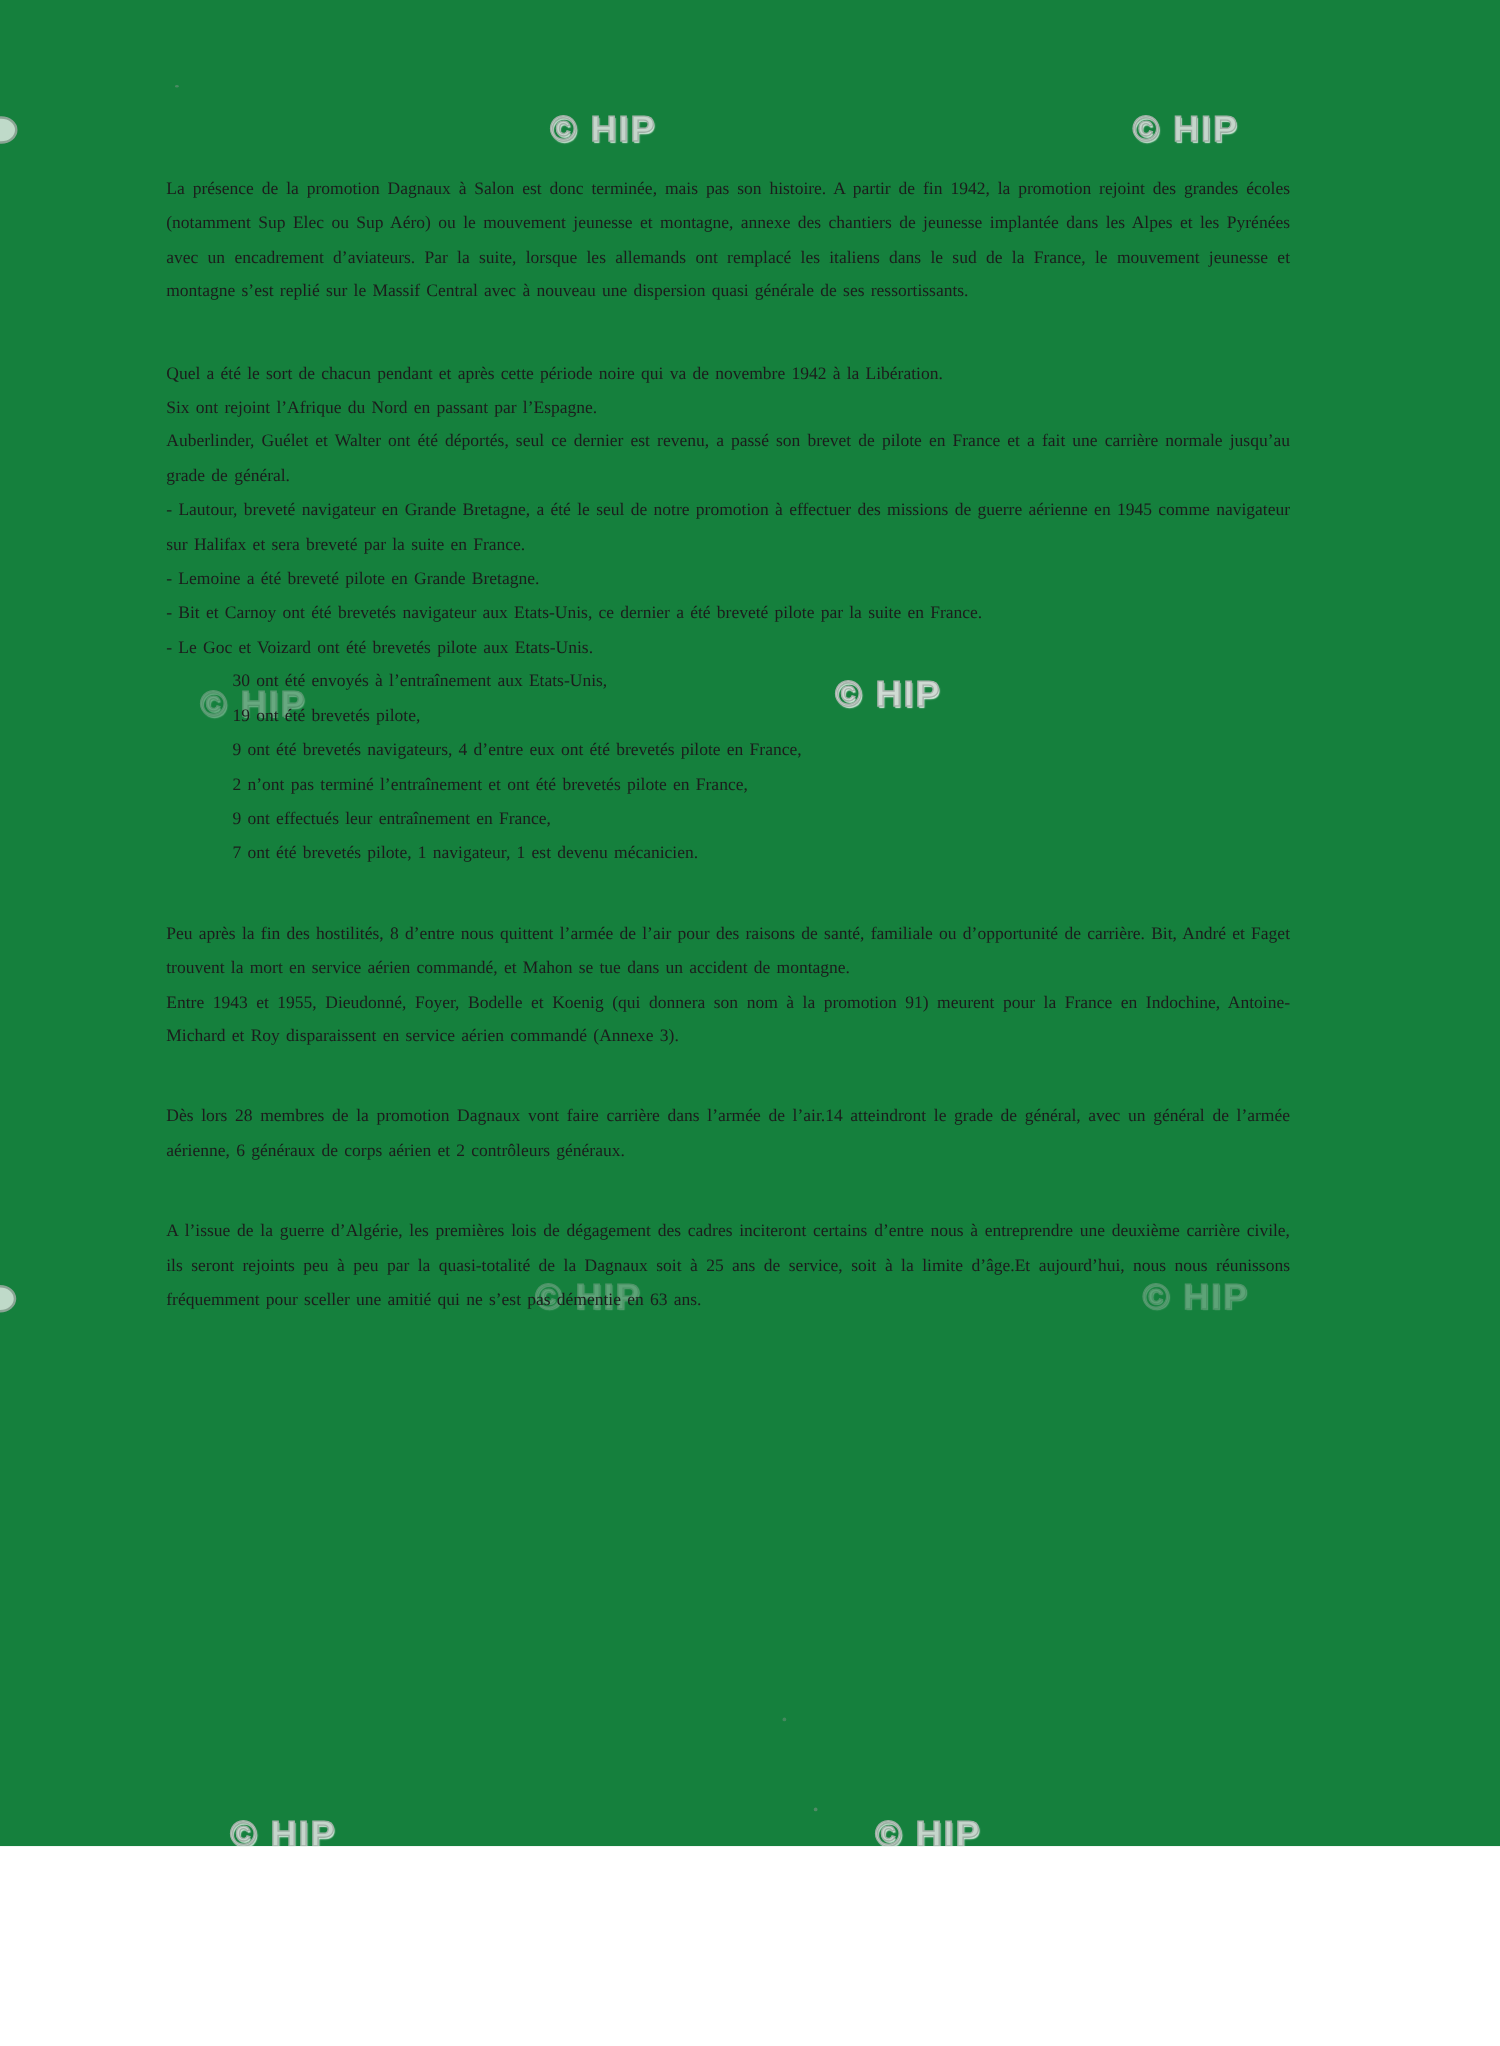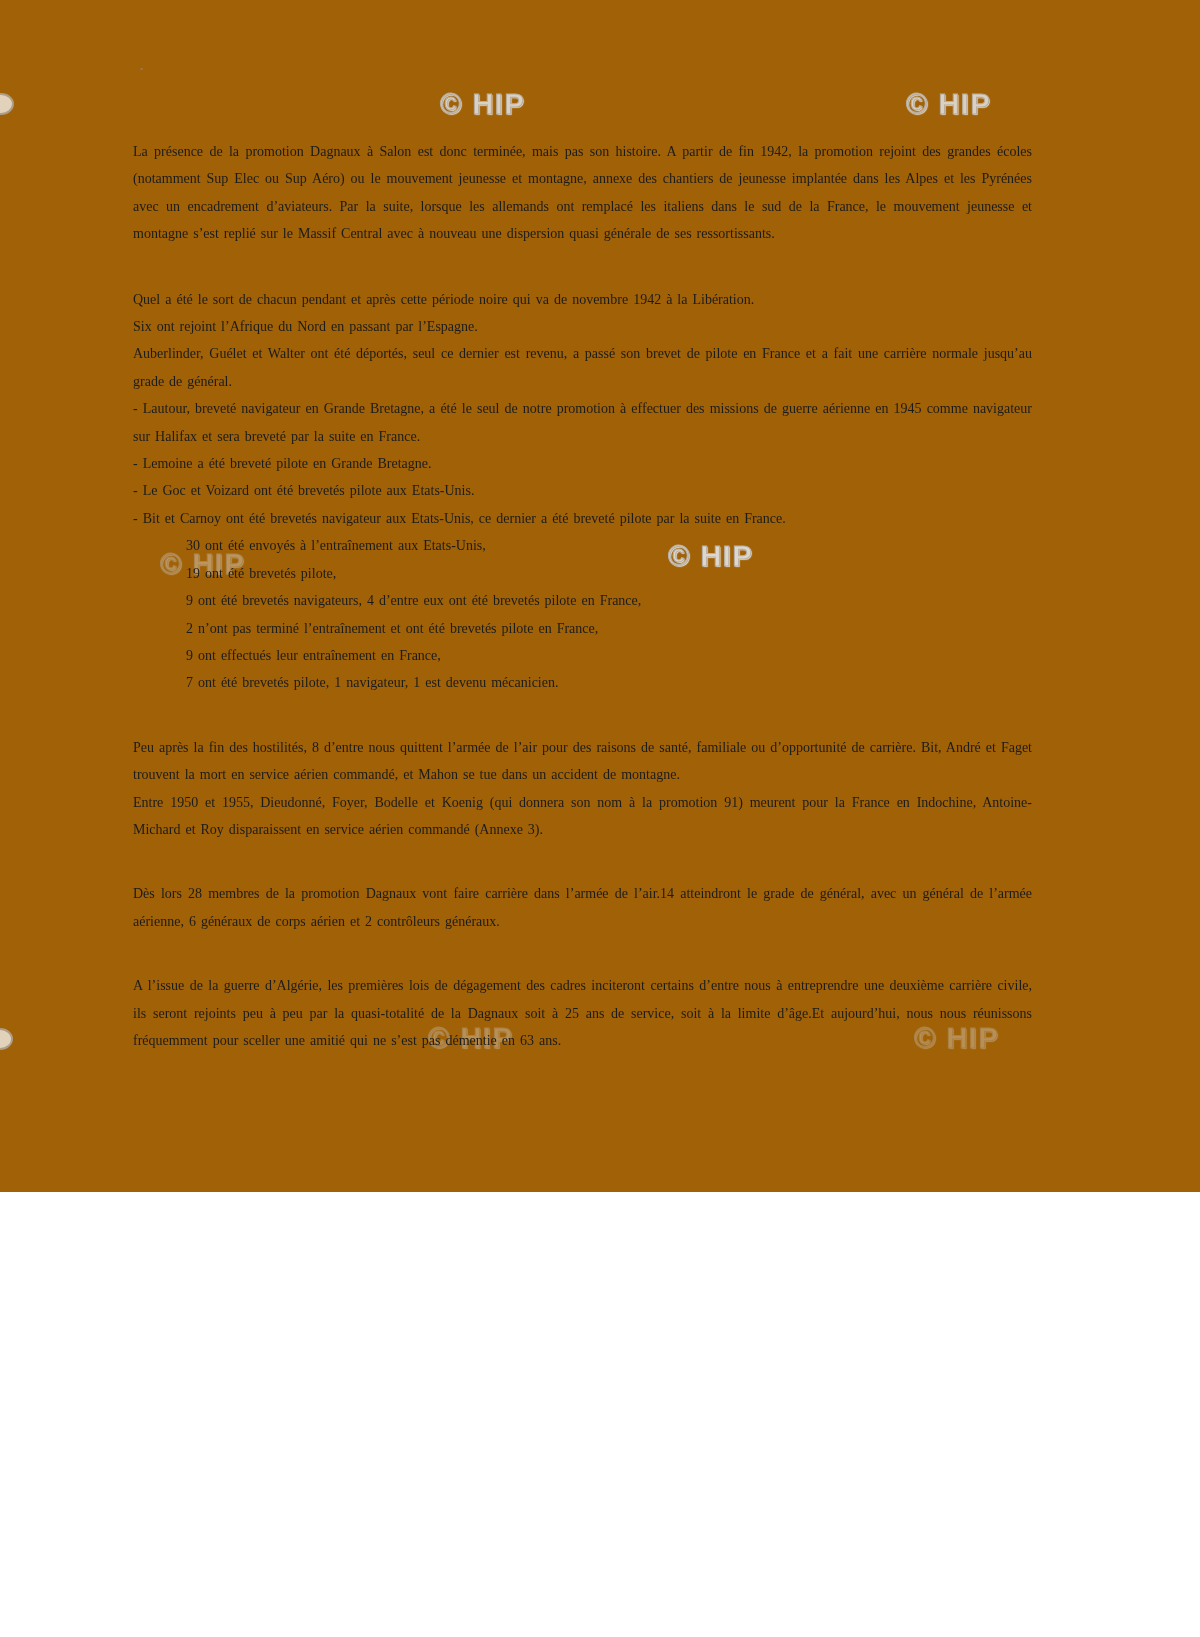--- a/index.html
+++ b/index.html
@@ -3,22 +3,22 @@
 <meta charset="utf-8">
 <style>
   html, body {
     margin: 0;
     padding: 0;
     background: #ffffff;
   }
   .page {
     position: relative;
     width: 1200px;
-    height: 1192px;
-    background: #a16207;
+    height: 1477px;
+    background: #15803d;
     overflow: hidden;
     font-family: "Liberation Serif", serif;
   }
   
   .content {
     position: absolute;
     left: 133px;
     top: 138px;
     width: 899px;
     color: #1c1c1c;
@@ -98,27 +98,27 @@
   <div class="wm wm-bottom-left">© HIP</div>
   <div class="wm wm-bottom-right">© HIP</div>
 
   <main class="content">
     <p class="para">La présence de la promotion Dagnaux à Salon est donc terminée, mais pas son histoire. A partir de fin 1942, la promotion rejoint des grandes écoles (notamment Sup Elec ou Sup Aéro) ou le mouvement jeunesse et montagne, annexe des chantiers de jeunesse implantée dans les Alpes et les Pyrénées avec un encadrement d’aviateurs. Par la suite, lorsque les allemands ont remplacé les italiens dans le sud de la France, le mouvement jeunesse et montagne s’est replié sur le Massif Central avec à nouveau une dispersion quasi générale de ses ressortissants.</p>
     <p class="para mt-a">Quel a été le sort de chacun pendant et après cette période noire qui va de novembre 1942 à la Libération.</p>
     <p class="para">Six ont rejoint l’Afrique du Nord en passant par l’Espagne.</p>
     <p class="para">Auberlinder, Guélet et Walter ont été déportés, seul ce dernier est revenu, a passé son brevet de pilote en France et a fait une carrière normale jusqu’au grade de général.</p>
     <p class="para">- Lautour, breveté navigateur en Grande Bretagne, a été le seul de notre promotion à effectuer des missions de guerre aérienne en 1945 comme navigateur sur Halifax et sera breveté par la suite en France.</p>
     <p class="para">- Lemoine a été breveté pilote en Grande Bretagne.</p>
+    <p class="para">- Bit et Carnoy ont été brevetés navigateur aux Etats-Unis, ce dernier a été breveté pilote par la suite en France.</p>
     <p class="para">- Le Goc et Voizard ont été brevetés pilote aux Etats-Unis.</p>
-    <p class="para">- Bit et Carnoy ont été brevetés navigateur aux Etats-Unis, ce dernier a été breveté pilote par la suite en France.</p>
     <p class="para list">30 ont été envoyés à l’entraînement aux Etats-Unis,</p>
     <p class="para list">19 ont été brevetés pilote,</p>
     <p class="para list">9 ont été brevetés navigateurs, 4 d’entre eux ont été brevetés pilote en France,</p>
     <p class="para list">2 n’ont pas terminé l’entraînement et ont été brevetés pilote en France,</p>
     <p class="para list">9 ont effectués leur entraînement en France,</p>
     <p class="para list">7 ont été brevetés pilote, 1 navigateur, 1 est devenu mécanicien.</p>
     <p class="para mt-b">Peu après la fin des hostilités, 8 d’entre nous quittent l’armée de l’air pour des raisons de santé, familiale ou d’opportunité de carrière. Bit, André et Faget trouvent la mort en service aérien commandé, et Mahon se tue dans un accident de montagne.</p>
-    <p class="para">Entre 1950 et 1955, Dieudonné, Foyer, Bodelle et Koenig (qui donnera son nom à la promotion 91) meurent pour la France en Indochine, Antoine-Michard et Roy disparaissent en service aérien commandé (Annexe 3).</p>
+    <p class="para">Entre 1943 et 1955, Dieudonné, Foyer, Bodelle et Koenig (qui donnera son nom à la promotion 91) meurent pour la France en Indochine, Antoine-Michard et Roy disparaissent en service aérien commandé (Annexe 3).</p>
     <p class="para mt-b">Dès lors 28 membres de la promotion Dagnaux vont faire carrière dans l’armée de l’air.14 atteindront le grade de général, avec un général de l’armée aérienne, 6 généraux de corps aérien et 2 contrôleurs généraux.</p>
     <p class="para mt-b">A l’issue de la guerre d’Algérie, les premières lois de dégagement des cadres inciteront certains d’entre nous à entreprendre une deuxième carrière civile, ils seront rejoints peu à peu par la quasi-totalité de la Dagnaux soit à 25 ans de service, soit à la limite d’âge.Et aujourd’hui, nous nous réunissons fréquemment pour sceller une amitié qui ne s’est pas démentie en 63 ans.</p>
   </main>
 
 </div>
 
 </body></html>

